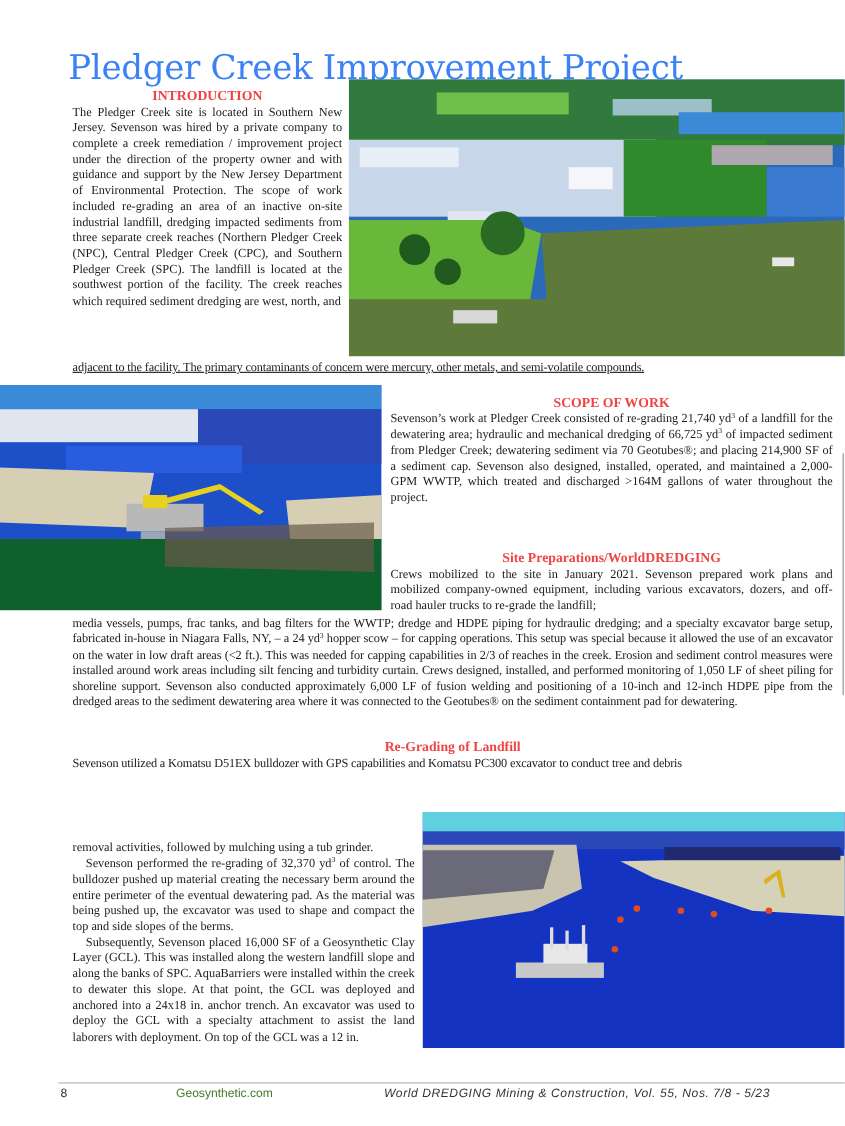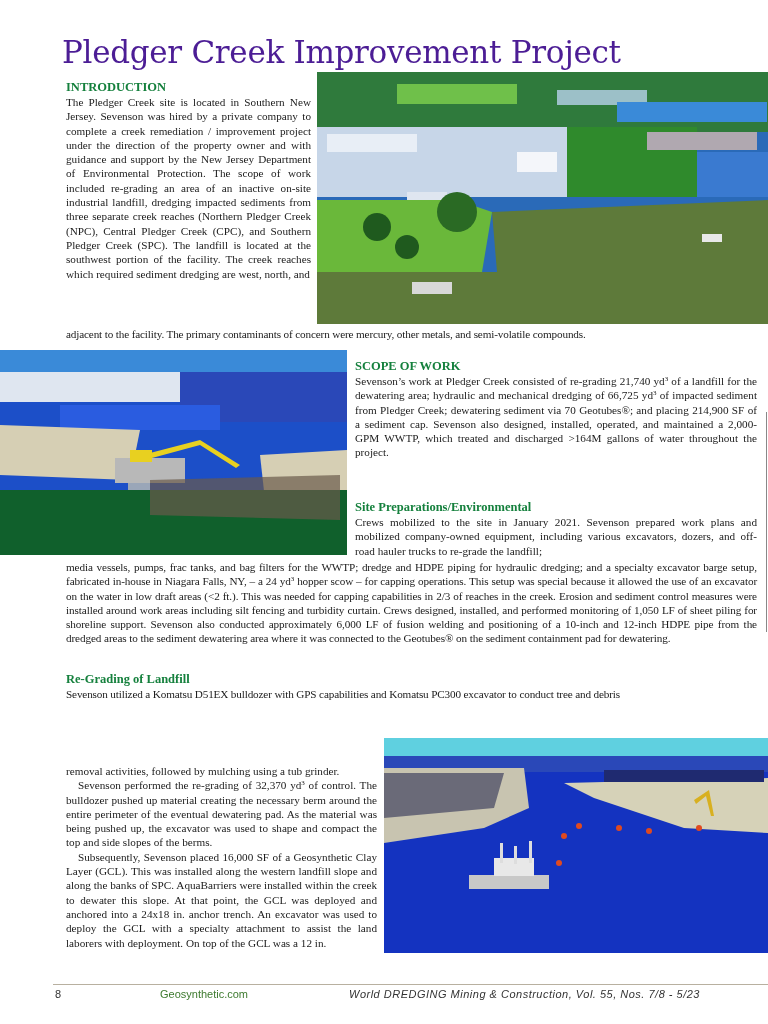--- a/index.html
+++ b/index.html
@@ -1,27 +1,27 @@
 <!DOCTYPE html>
 <html><head>
 <meta charset="utf-8">
 <style>
   html, body { margin: 0; padding: 0; background: #ffffff; }
   body {
     width: 768px; height: 1024px; position: relative; overflow: hidden;
     font-family: "Liberation Serif", serif; color: #1a1a1a;
   }
   .title {
-    position: absolute; left: 62px; top: 34px;
-    font-family: "DejaVu Serif", serif; font-size: 31px; color: #4c1d95;
+    position: absolute; left: 62px; top: 44px;
+    font-family: "DejaVu Serif", serif; font-size: 31px; color: #3b82f6;
     letter-spacing: -0.3px; white-space: nowrap;
   }
   .heading {
-    font-family: "Liberation Serif", serif; font-weight: bold; color: #15803d;
-    font-size: 12.5px; line-height: 15px; margin: 0;
+    font-family: "Liberation Serif", serif; font-weight: bold; color: #ef4444;
+    font-size: 12.5px; line-height: 15px; margin: 0; text-align: center;
   }
   .para {
     font-size: 11.2px; line-height: 14.3px; text-align: justify; margin: 0;
     hyphens: none;
   }
   .block { position: absolute; }
   .photo { position: absolute; overflow: hidden; }
   .photo svg { display: block; width: 100%; height: 100%; }
   sup { font-size: 7px; vertical-align: 4px; line-height: 0; }
   .indent { text-indent: 12px; }
@@ -57,21 +57,21 @@
     <rect x="95" y="210" width="40" height="12" fill="#d8d8d8"></rect>
     <rect x="385" y="162" width="20" height="8" fill="#e8e8e8"></rect>
   </svg>
 </div>
 
 <div class="block" style="left:66px; top:80px; width:245px;">
   <h2 class="heading">INTRODUCTION</h2>
   <p class="para">The Pledger Creek site is located in Southern New Jersey. Sevenson was hired by a private company to complete a creek remediation / improvement project under the direction of the property owner and with guidance and support by the New Jersey Department of Environmental Protection. The scope of work included re-grading an area of an inactive on-site industrial landfill, dredging impacted sediments from three separate creek reaches (Northern Pledger Creek (NPC), Central Pledger Creek (CPC), and Southern Pledger Creek (SPC). The landfill is located at the southwest portion of the facility. The creek reaches which required sediment dredging are west, north, and</p>
 </div>
 <div class="block" style="left:66px; top:327px; width:700px;">
-  <p class="para" style="text-align:left; letter-spacing:-0.15px;">adjacent to the facility. The primary contaminants of concern were mercury, other metals, and semi-volatile compounds.</p>
+  <p class="para" style="text-align:left; letter-spacing:-0.15px;text-decoration:underline;">adjacent to the facility. The primary contaminants of concern were mercury, other metals, and semi-volatile compounds.</p>
 </div>
 
 <div class="photo" style="left:0px; top:350px; width:347px; height:205px;">
   <svg viewBox="0 0 347 205" preserveAspectRatio="none">
     <rect width="347" height="205" fill="#1c4fc8"></rect>
     <rect width="347" height="22" fill="#3a8ad8"></rect>
     <rect x="0" y="22" width="180" height="30" fill="#dfe6f0"></rect>
     <rect x="180" y="22" width="167" height="50" fill="#2a48b8"></rect>
     <rect x="60" y="55" width="160" height="25" fill="#2a5ce0"></rect>
     <path d="M0 75 L140 80 L130 130 L0 125 Z" fill="#d6cfb4"></path>
@@ -84,21 +84,21 @@
     <path d="M150 130 L340 125 L340 170 L150 165 Z" fill="#6a5a4a" opacity="0.7"></path>
   </svg>
 </div>
 
 <div class="block" style="left:355px; top:359px; width:402px;">
   <h2 class="heading">SCOPE OF WORK</h2>
   <p class="para"><span>Sevenson’s work at Pledger Creek consisted of re-grading 21,740</span> <span>yd</span><sup>3</sup><span> of a landfill for the dewatering area; hydraulic and mechanical dredging of 66,725 </span><span>yd</span><sup>3</sup><span> of impacted sediment from Pledger Creek; dewatering sediment via 70 Geotubes®; and placing 214,900 SF of a sediment cap. Sevenson also designed, installed, operated, and maintained a 2,000-GPM WWTP, which treated and discharged &gt;164M gallons of water throughout the project.</span></p>
 </div>
 
 <div class="block" style="left:355px; top:500px; width:402px;">
-  <h2 class="heading">Site Preparations/Environmental</h2>
+  <h2 class="heading">Site Preparations/WorldDREDGING</h2>
   <p class="para">Crews mobilized to the site in January 2021. Sevenson prepared work plans and mobilized company-owned equipment, including various excavators, dozers, and off-road hauler trucks to re-grade the landfill;</p>
 </div>
 <div class="block" style="left:66px; top:560px; width:691px;">
   <p class="para" style="letter-spacing:-0.1px;"><span>media vessels, pumps, frac tanks, and bag filters for the WWTP; dredge and HDPE piping for hydraulic dredging; and a specialty excavator barge setup, fabricated in-house in Niagara Falls, NY, – a 24 </span><span>yd</span><sup>3</sup><span> hopper scow – for capping operations. This setup was special because it allowed the use of an excavator on the water in low draft areas (&lt;2 ft.). This was needed for capping capabilities in 2/3 of reaches in the creek. Erosion and sediment control measures were installed around work areas including silt fencing and turbidity curtain. Crews designed, installed, and performed monitoring of 1,050 LF of sheet piling for shoreline support. Sevenson also conducted approximately 6,000 LF of fusion welding and positioning of a 10-inch and 12-inch HDPE pipe from the dredged areas to the sediment dewatering area where it was connected to the Geotubes® on the sediment containment pad for dewatering.</span></p>
 </div>
 
 <div class="right-rule"></div>
 
 <div class="block" style="left:66px; top:672px; width:691px;">
   <h2 class="heading">Re-Grading of Landfill</h2>

